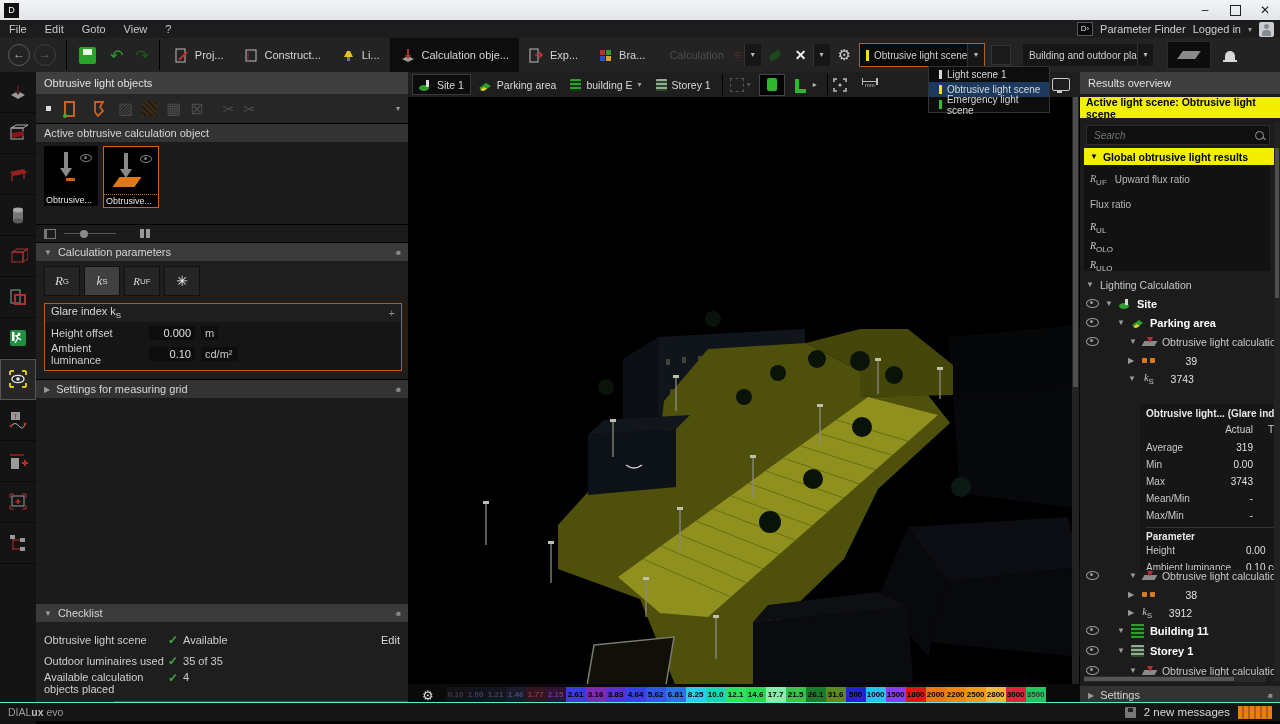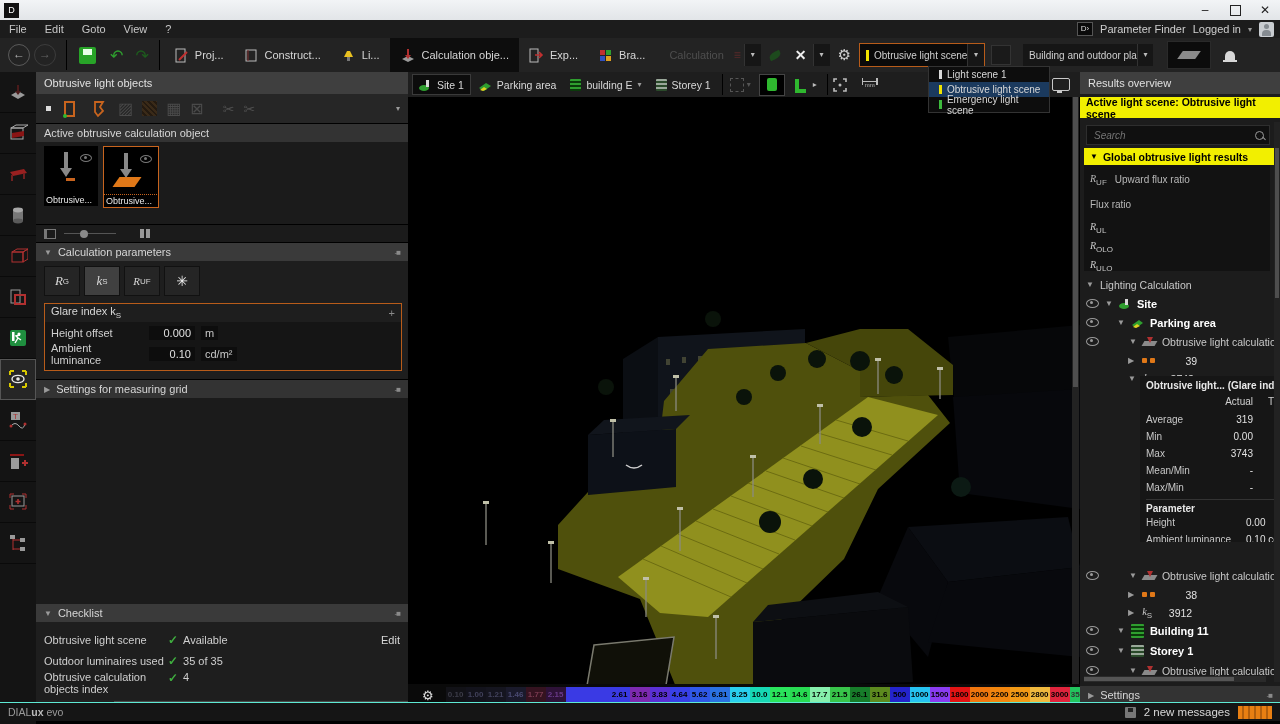--- a/index.html
+++ b/index.html
@@ -418,21 +418,21 @@
           <span class="check">✓</span>
           <span style="margin-left:5px;">Available</span>
           <span style="margin-left:auto;color:#d8d8d8;">Edit</span>
           </div>
         <div class="row" style="height:21px;">
           <span style="width:124px;">Outdoor luminaires used</span>
           <span class="check">✓</span>
           <span style="margin-left:5px;">35 of 35</span>
           </div>
         <div class="row" style="min-height:28px;align-items:flex-start;">
-          <span style="width:124px;">Obtrusive calculation objects index</span>
+          <span style="width:124px;">Available calculation objects placed</span>
           <span class="check">✓</span>
           <span style="margin-left:5px;">4</span>
           </div>
       </div>
     </div>
 
     <div class="abs" style="left:0;top:628px;width:372px;height:6px;background:#222;">
       <div style="position:absolute;left:78px;top:1px;width:294px;height:4px;background:#4a4a4a;"></div>
       </div>
   </div>
@@ -600,21 +600,21 @@
   <div class="abs" id="scalebar">
     <span style="color:#ddd;font-size:13px;margin:0 4px 0 14px;position:relative;">⚙
       <span style="position:absolute;left:0;top:14px;width:14px;height:3px;background:linear-gradient(90deg,#e07818,#8a4a10);"></span></span>
     <div class="row" style="margin-left:8px;">
       <div class="sw" style="background-color: rgb(18, 18, 23); color: rgb(60, 60, 72);">0.10</div>
       <div class="sw" style="background-color: rgb(19, 19, 28); color: rgb(64, 64, 90);">1.00</div>
       <div class="sw" style="background-color: rgb(21, 21, 31); color: rgb(66, 66, 92);">1.21</div>
       <div class="sw" style="background-color: rgb(26, 26, 43); color: rgb(74, 74, 114);">1.46</div>
       <div class="sw" style="background-color: rgb(53, 19, 32); color: rgb(122, 58, 80);">1.77</div>
       <div class="sw" style="background-color: rgb(46, 18, 56); color: rgb(106, 58, 138);">2.15</div>
-      <div class="sw" style="background-color: rgb(58, 58, 228); color: rgb(0, 0, 0); padding-left: 44px;">2.61</div>
+      <div class="sw" style="background-color: rgb(58, 58, 228); color: rgb(0, 0, 0);">2.61</div>
       <div class="sw" style="background-color: rgb(125, 42, 176); color: rgb(0, 0, 0);">3.16</div>
       <div class="sw" style="background-color: rgb(90, 48, 212); color: rgb(0, 0, 0);">3.83</div>
       <div class="sw" style="background-color: rgb(56, 64, 232); color: rgb(0, 0, 0);">4.64</div>
       <div class="sw" style="background-color: rgb(47, 88, 232); color: rgb(0, 0, 0);">5.62</div>
       <div class="sw" style="background-color: rgb(42, 114, 226); color: rgb(0, 0, 0);">6.81</div>
       <div class="sw" style="background-color: rgb(41, 208, 238); color: rgb(0, 0, 0);">8.25</div>
       <div class="sw" style="background-color: rgb(23, 216, 180); color: rgb(0, 0, 0);">10.0</div>
       <div class="sw" style="background-color: rgb(42, 228, 92); color: rgb(0, 0, 0);">12.1</div>
       <div class="sw" style="background-color: rgb(40, 218, 82); color: rgb(0, 0, 0);">14.6</div>
       <div class="sw" style="background-color: #86efac; color: rgb(0, 0, 0);">17.7</div>
@@ -704,21 +704,21 @@
       <span class="tri">▶</span>
         <span class="glasses"></span>
       <span style="width:34px;text-align:right;color:#e0e0e0;">39</span>
       </div>
     <div class="treerow" style="top:297px;gap:8px;padding-left:48px;">
       <span class="tri">▼</span>
       <span class="sym"><i>k</i><sub>S</sub></span>
       <span style="width:32px;text-align:right;color:#e0e0e0;">3743</span>
       </div>
 
-    <div class="detail" style="position:absolute;left:60px;top:304px;width:140px;height:166px;overflow:hidden;padding-left:6px;box-sizing:border-box;">
+    <div class="detail" style="position:absolute;left:60px;top:332px;width:140px;height:166px;overflow:hidden;padding-left:6px;box-sizing:border-box;">
       <div style="font-weight:bold;color:#e8e8e8;font-size:10px;padding-top:4px;white-space:nowrap;">Obtrusive light... (Glare ind</div>
       <div class="drow" style="position:relative;height:20px;">
         <span style="position:absolute;left:62px;width:45px;text-align:right;color:#d0d0d0;">Actual</span>
         <span style="position:absolute;left:122px;color:#d0d0d0;">T</span>
         </div>
       <div class="drow" style="position:relative;">
           <span>Average</span>
           <span style="position:absolute;left:62px;width:45px;text-align:right;color:#e0e0e0;">319</span>
         </div>
       <div class="drow" style="position:relative;">

